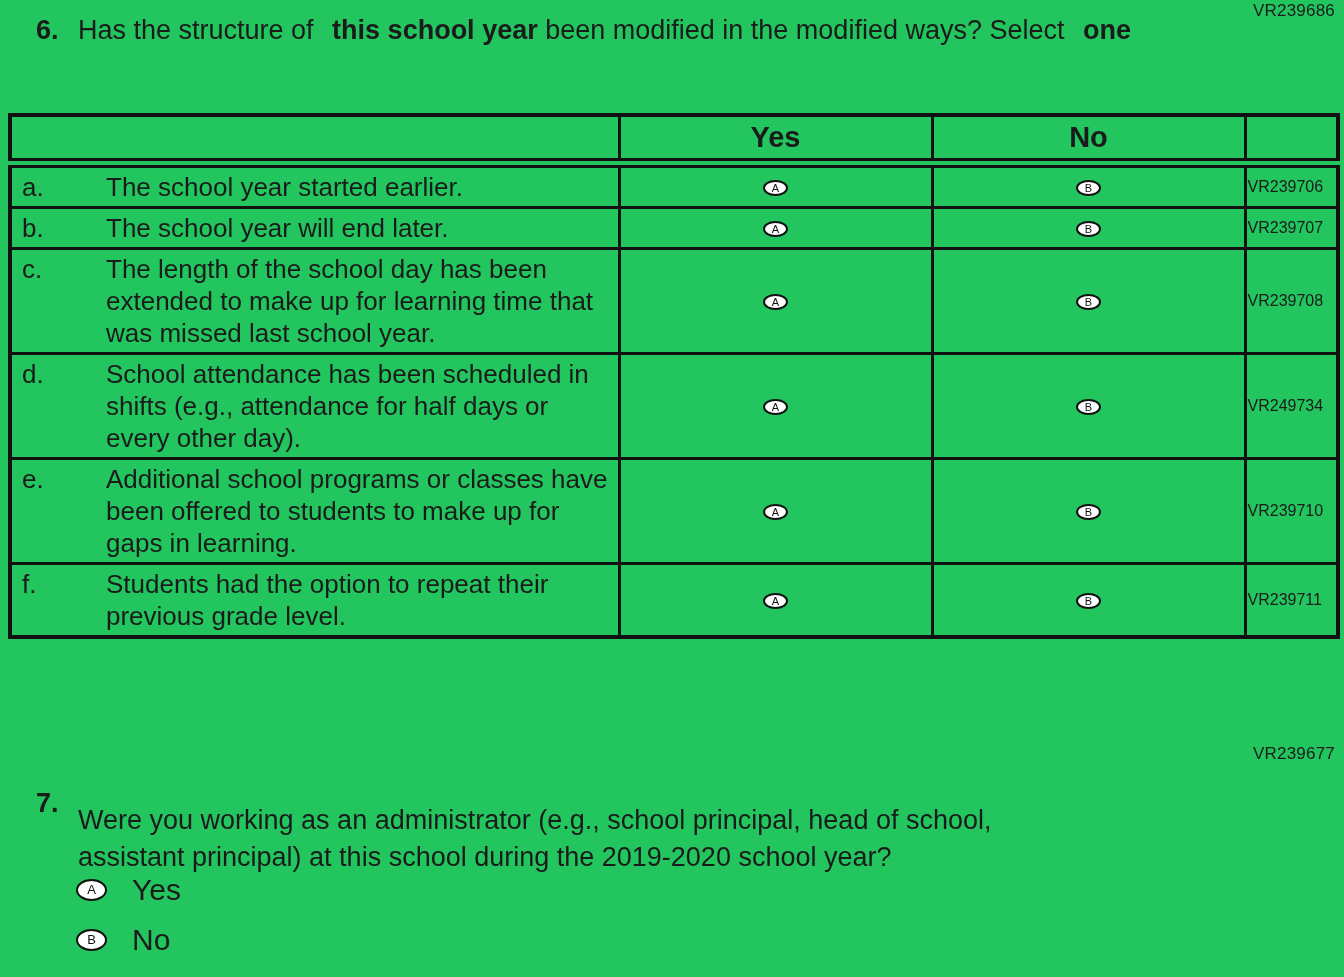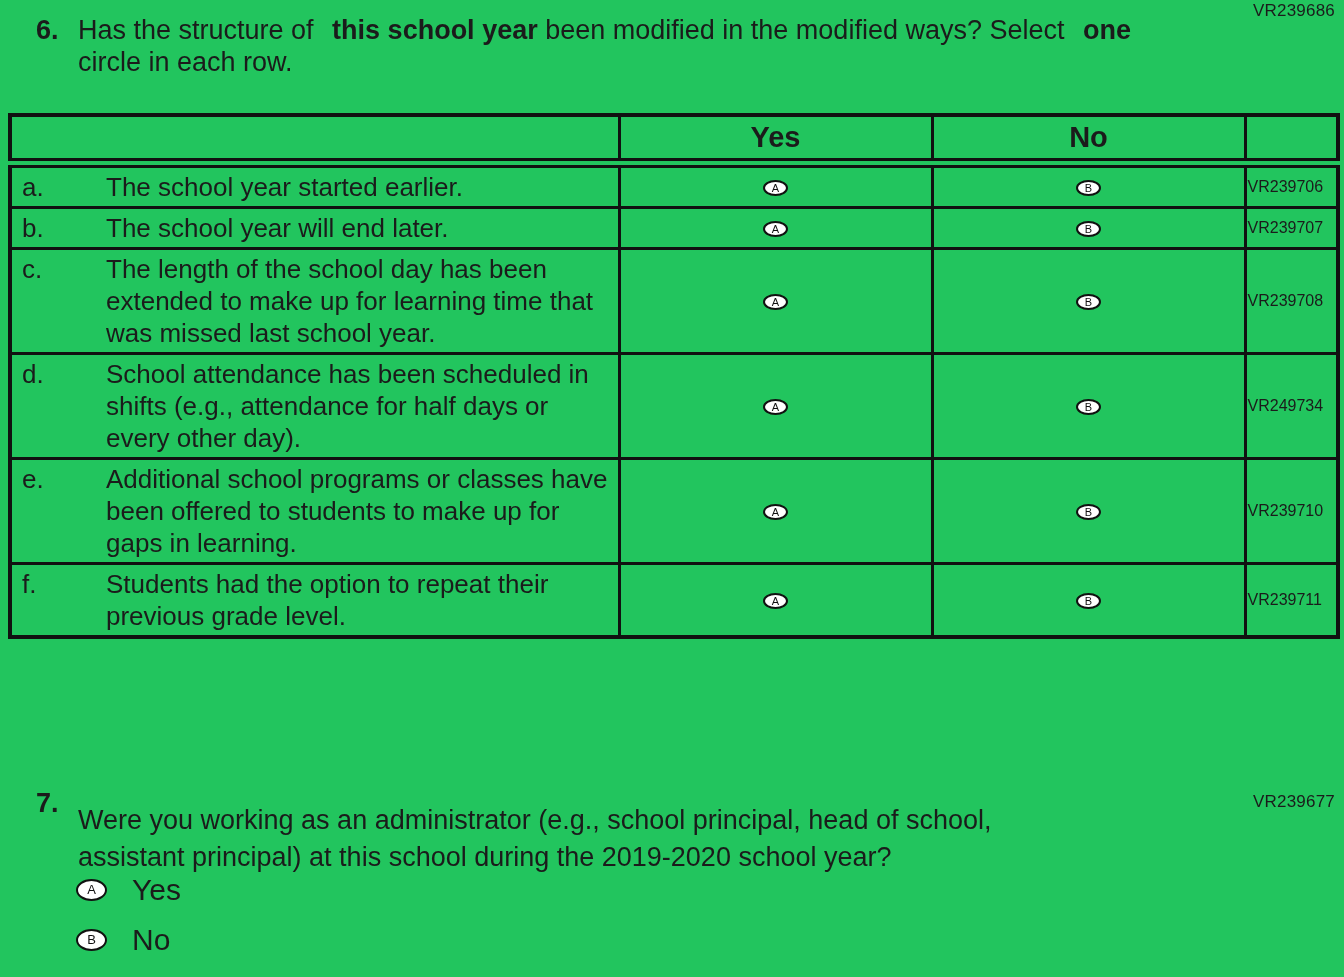--- a/index.html
+++ b/index.html
@@ -14,21 +14,21 @@
 
   
   .vr-code {
     position:absolute;
     right:9px;
     font-size:17px;
     color:#1b1b1b;
     letter-spacing:0.2px;
   }
   .vr-q6 { top:1px; }
-  .vr-q7 { top:792px;margin-left:20px; }
+  .vr-q7 { top:744px;margin-left:20px; }
 
   
   .question { position:absolute; left:36px; display:flex; }
   .q6 { top:14px; }
   .q7 { top:785px; }
   .qnum {
     font-weight:bold;
     font-size:27px;
     flex:0 0 42px;
     line-height:32px;
@@ -122,21 +122,20 @@
 <body>
 
 <div class="page">
 
   <div class="vr-code vr-q6">VR239686</div>
 
   <div class="question q6">
     <div class="qnum">6.</div>
     <div class="qtext">
       <div><span>Has the structure of </span><b>this school year</b><span> been modified in the modified ways? Select </span><b>one</b></div>
-      <div>circle in each row.</div>
     </div>
   </div>
 
   <table class="grid">
     <colgroup>
       <col style="width:609px">
       <col style="width:313px">
       <col style="width:313px">
       <col style="width:93px">
     </colgroup>

